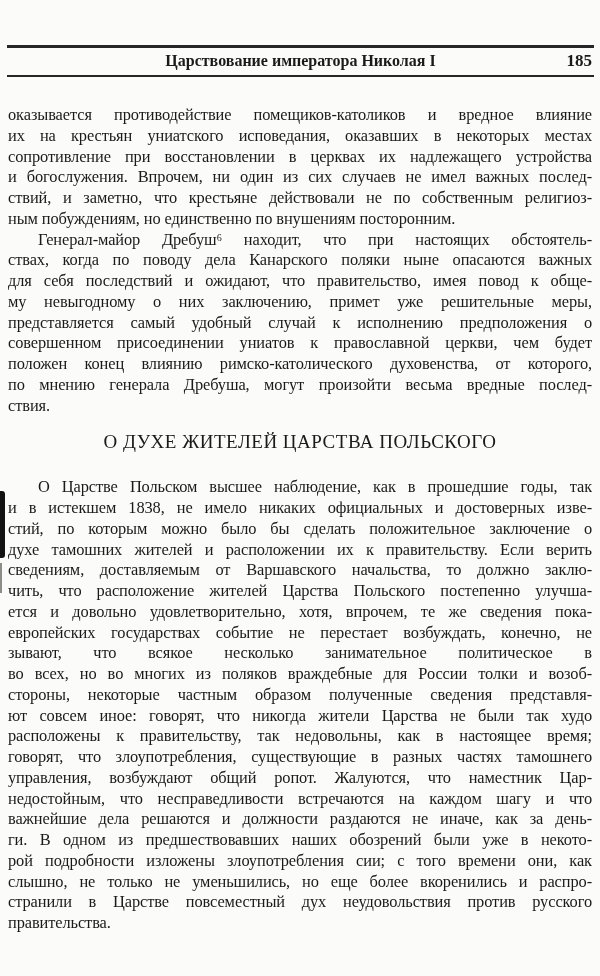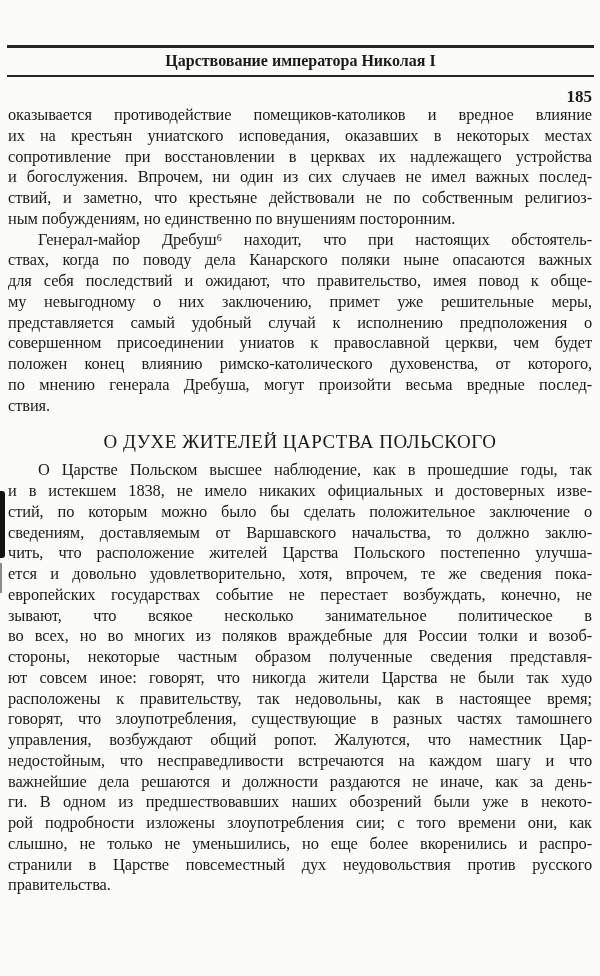--- a/index.html
+++ b/index.html
@@ -21,37 +21,37 @@
   .rule{position:absolute;left:7px;width:587px;height:2.5px;background:var(--rule);}
   .rule.top{top:45px;}
   .rule.bottom{top:74.5px;}
   .rh-row{
     position:absolute;top:48px;left:7px;width:587px;height:25px;
     font-weight:bold;font-size:16px;line-height:25px;
     text-align:center;
   }
   .rh-page{
     position:absolute;right:2px;top:0;
-    font-weight:bold;font-size:17px;line-height:25px;margin-top:36px;
+    font-weight:bold;font-size:17px;line-height:25px;
   }
   
   .text-block{
     position:absolute;top:105px;left:8px;width:584px;
     font-size:16.4px;letter-spacing:-0.1px;
   }
   .line{
     height:20.75px;line-height:20.75px;
     text-align:justify;text-align-last:justify;
     overflow:hidden;
   }
   .line.last{text-align-last:left;}
   .para.indent .line:first-child{padding-left:30px;}
   .heading{
     height:24px;line-height:24px;
-    margin:14px 0 6px 0;
+    margin:14px 0 23px 0;
     text-align:center;text-align-last:center;
     font-size:19px;letter-spacing:0.5px;
   }
   
   .artifact-bar{
     position:absolute;left:0;top:491px;width:5px;height:67px;
     background:#121212;border-radius:0 3px 3px 0;
   }
   .artifact-thin{
     position:absolute;left:0;top:563px;width:2px;height:30px;
@@ -88,20 +88,21 @@
         <div class="line">совершенном присоединении униатов к православной церкви, чем будет</div>
         <div class="line">положен конец влиянию римско-католического духовенства, от которого,</div>
         <div class="line">по мнению генерала Дребуша, могут произойти весьма вредные послед-</div>
         <div class="line last">ствия.</div>
       </div>
       <div class="heading">О ДУХЕ ЖИТЕЛЕЙ ЦАРСТВА ПОЛЬСКОГО</div>
       <div class="para indent">
         <div class="line">О Царстве Польском высшее наблюдение, как в прошедшие годы, так</div>
         <div class="line">и в истекшем 1838, не имело никаких официальных и достоверных изве-</div>
         <div class="line">стий, по которым можно было бы сделать положительное заключение о</div>
+        <div class="line">духе тамошних жителей и расположении их к правительству. Если верить</div>
         <div class="line">сведениям, доставляемым от Варшавского начальства, то должно заклю-</div>
         <div class="line">чить, что расположение жителей Царства Польского постепенно улучша-</div>
         <div class="line">ется и довольно удовлетворительно, хотя, впрочем, те же сведения пока-</div>
         <div class="line">европейских государствах событие не перестает возбуждать, конечно, не</div>
         <div class="line">зывают, что всякое несколько занимательное политическое в</div>
         <div class="line">во всех, но во многих из поляков враждебные для России толки и возоб-</div>
         <div class="line">стороны, некоторые частным образом полученные сведения представля-</div>
         <div class="line">ют совсем иное: говорят, что никогда жители Царства не были так худо</div>
         <div class="line">расположены к правительству, так недовольны, как в настоящее время;</div>
         <div class="line">говорят, что злоупотребления, существующие в разных частях тамошнего</div>

